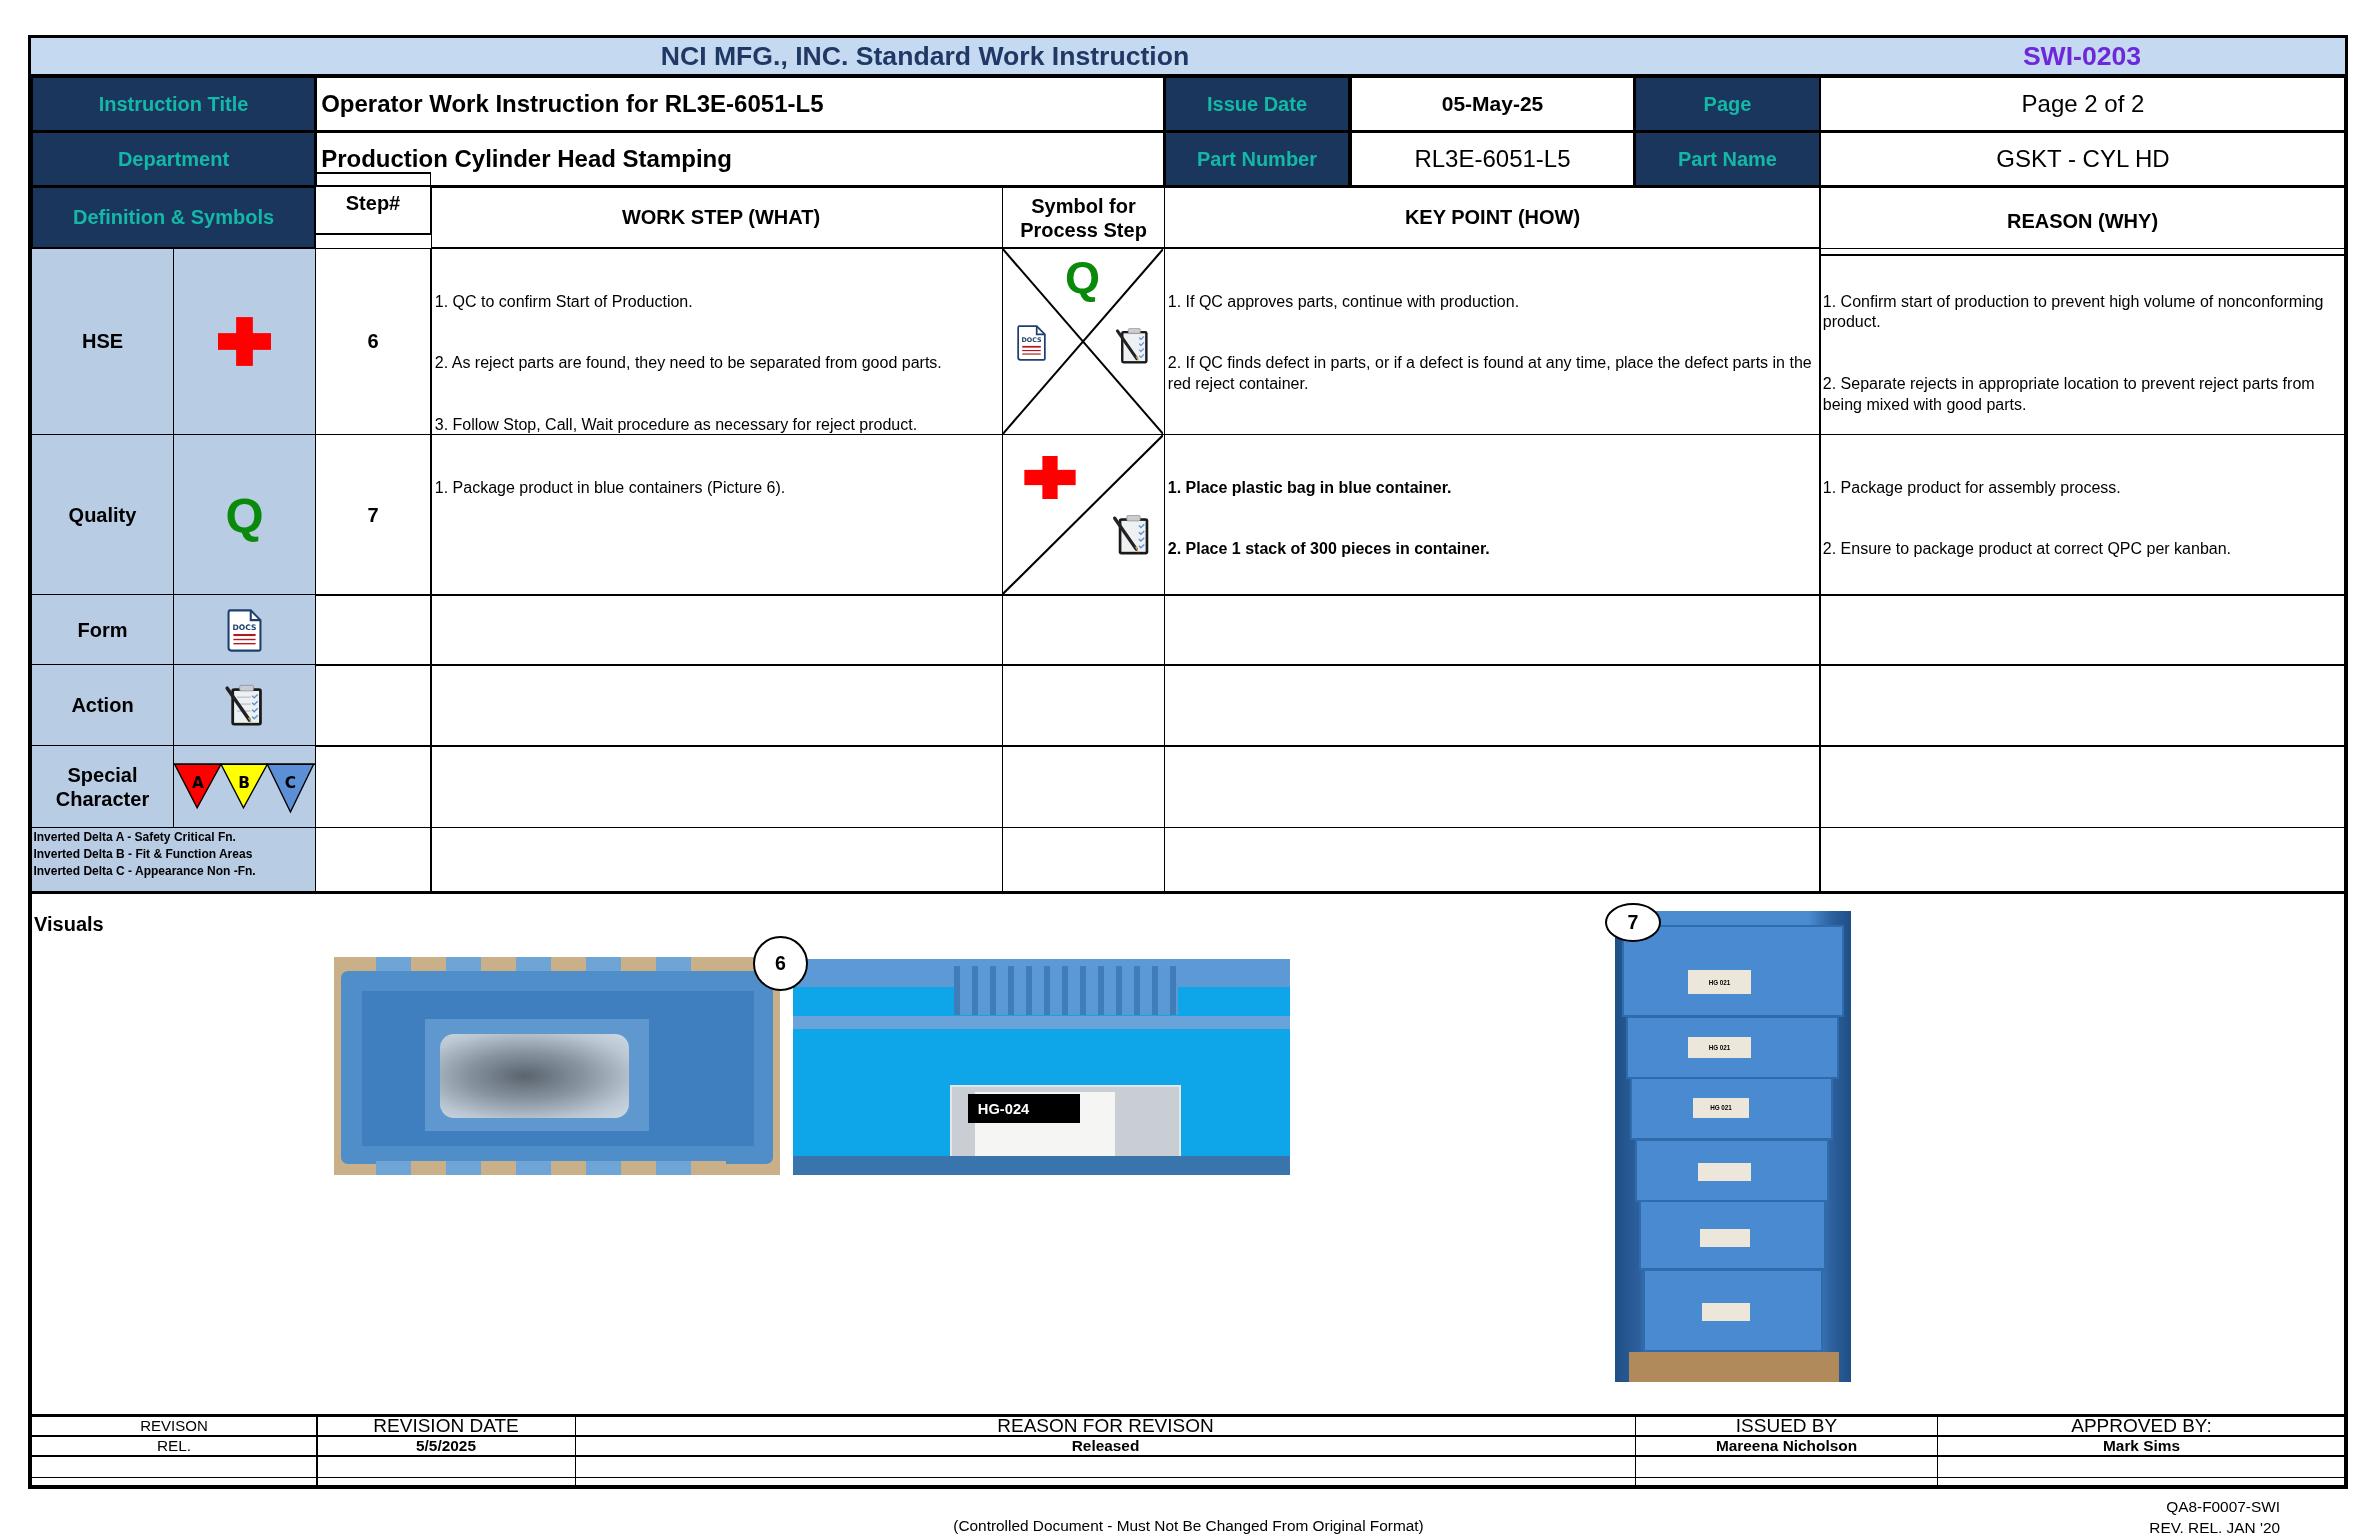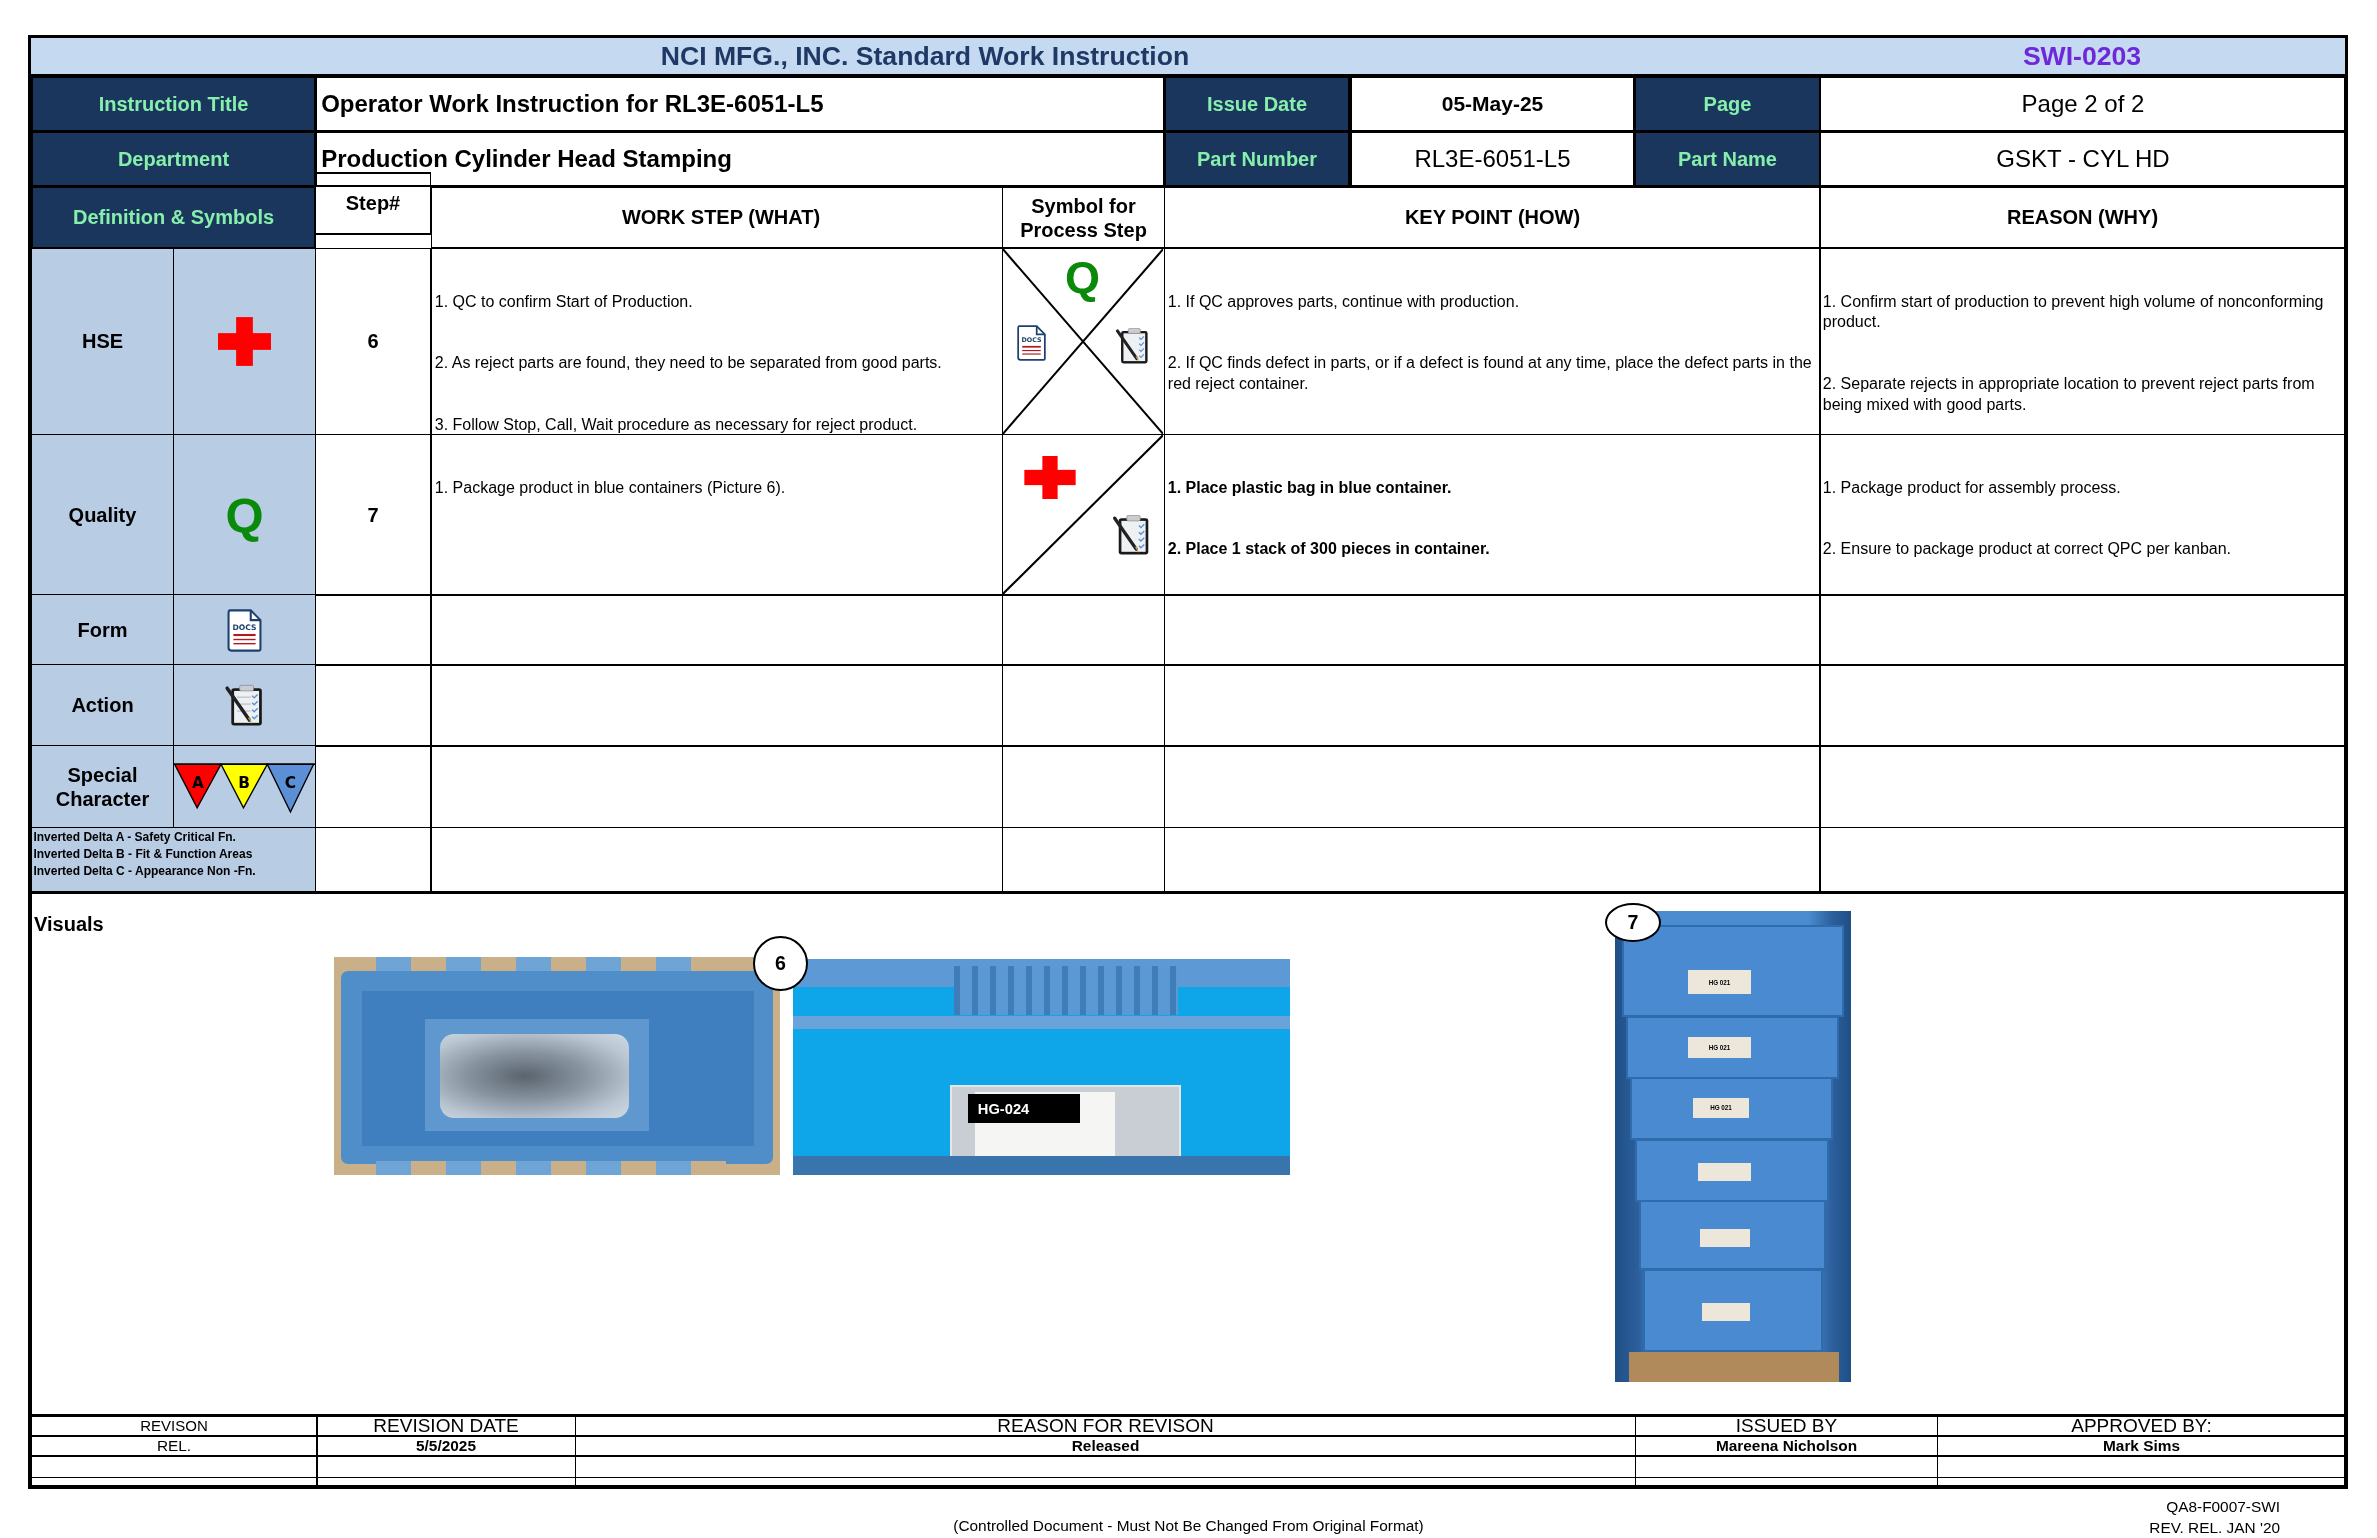--- a/index.html
+++ b/index.html
@@ -1,20 +1,20 @@
 <!DOCTYPE html>
 <html style="font-size:11.2px"><head>
 <meta charset="utf-8">
 <style>
   html, body { margin:0; padding:0; background:#ffffff; }
   body { width:2377px; height:1538px; position:relative; overflow:hidden;
          font-family:"Liberation Sans", "DejaVu Sans", sans-serif; color:#000; }
   .abs { position:absolute; box-sizing:border-box; }
   .cell { position:absolute; box-sizing:border-box; border:1.4px solid #000; overflow:hidden; }
-  .navy { background:#1a365d; color:#86efac; font-weight:bold; }
+  .navy { background:#1a365d; color:#14b8a6; font-weight:bold; }
   .lblue { background:#b8cce4; }
   .tblue { background:#c5d9f1; }
   .center { display:flex; align-items:center; justify-content:center; text-align:center; }
   .left-v { display:flex; align-items:center; padding-left:4.2px; }
   .txt { font-size:16px; line-height:20.6px; padding:1.4px 2.8px; white-space:pre-wrap; }
   .bold { font-weight:bold; }
   .hdr { font-size:20px; font-weight:bold; }
   .list-item { display:block; }
   svg { display:block; }
 </style>
@@ -77,21 +77,21 @@
 <div class="cell center hdr" style="left:431px; top:186px; width:572px; height:63px; border-width:2.1px 1.4px 2.8px 1.4px;padding-left:8px;">
   <span>WORK STEP (WHAT)</span>
 </div>
 <div class="cell center hdr" style="left:1002px; top:186px; width:163px; height:63px; border-width:2.1px 1.4px 2.8px 1.4px; white-space:pre-line; line-height:24px;">
   <span>Symbol for
 Process Step</span>
 </div>
 <div class="cell center hdr" style="left:1164px; top:186px; width:657px; height:63px; border-width:2.1px 1.4px 2.8px 1.4px;">
   <span>KEY POINT (HOW)</span>
 </div>
-<div class="cell center hdr" style="left:1819px; top:186px; width:526px; height:63px; border-width:2.1px 0 2.8px 1.4px;">
+<div class="cell center hdr" style="left:1819px; top:186px; width:526px; height:70px; border-width:2.1px 0 2.8px 1.4px;">
   <span>REASON (WHY)</span>
 </div>
 
 <div class="cell lblue center hdr" style="left:31px; top:248px; width:143px; height:187px;">
   <span>HSE</span>
 </div>
 <div class="cell lblue center" style="left:173px; top:248px; width:143px; height:187px;">
   <svg width="53" height="49" viewBox="0 0 76 70">
     <rect x="26" y="0" width="24" height="70" fill="#ff0000"></rect>
     <rect x="0" y="23" width="76" height="24" fill="#ff0000"></rect>

